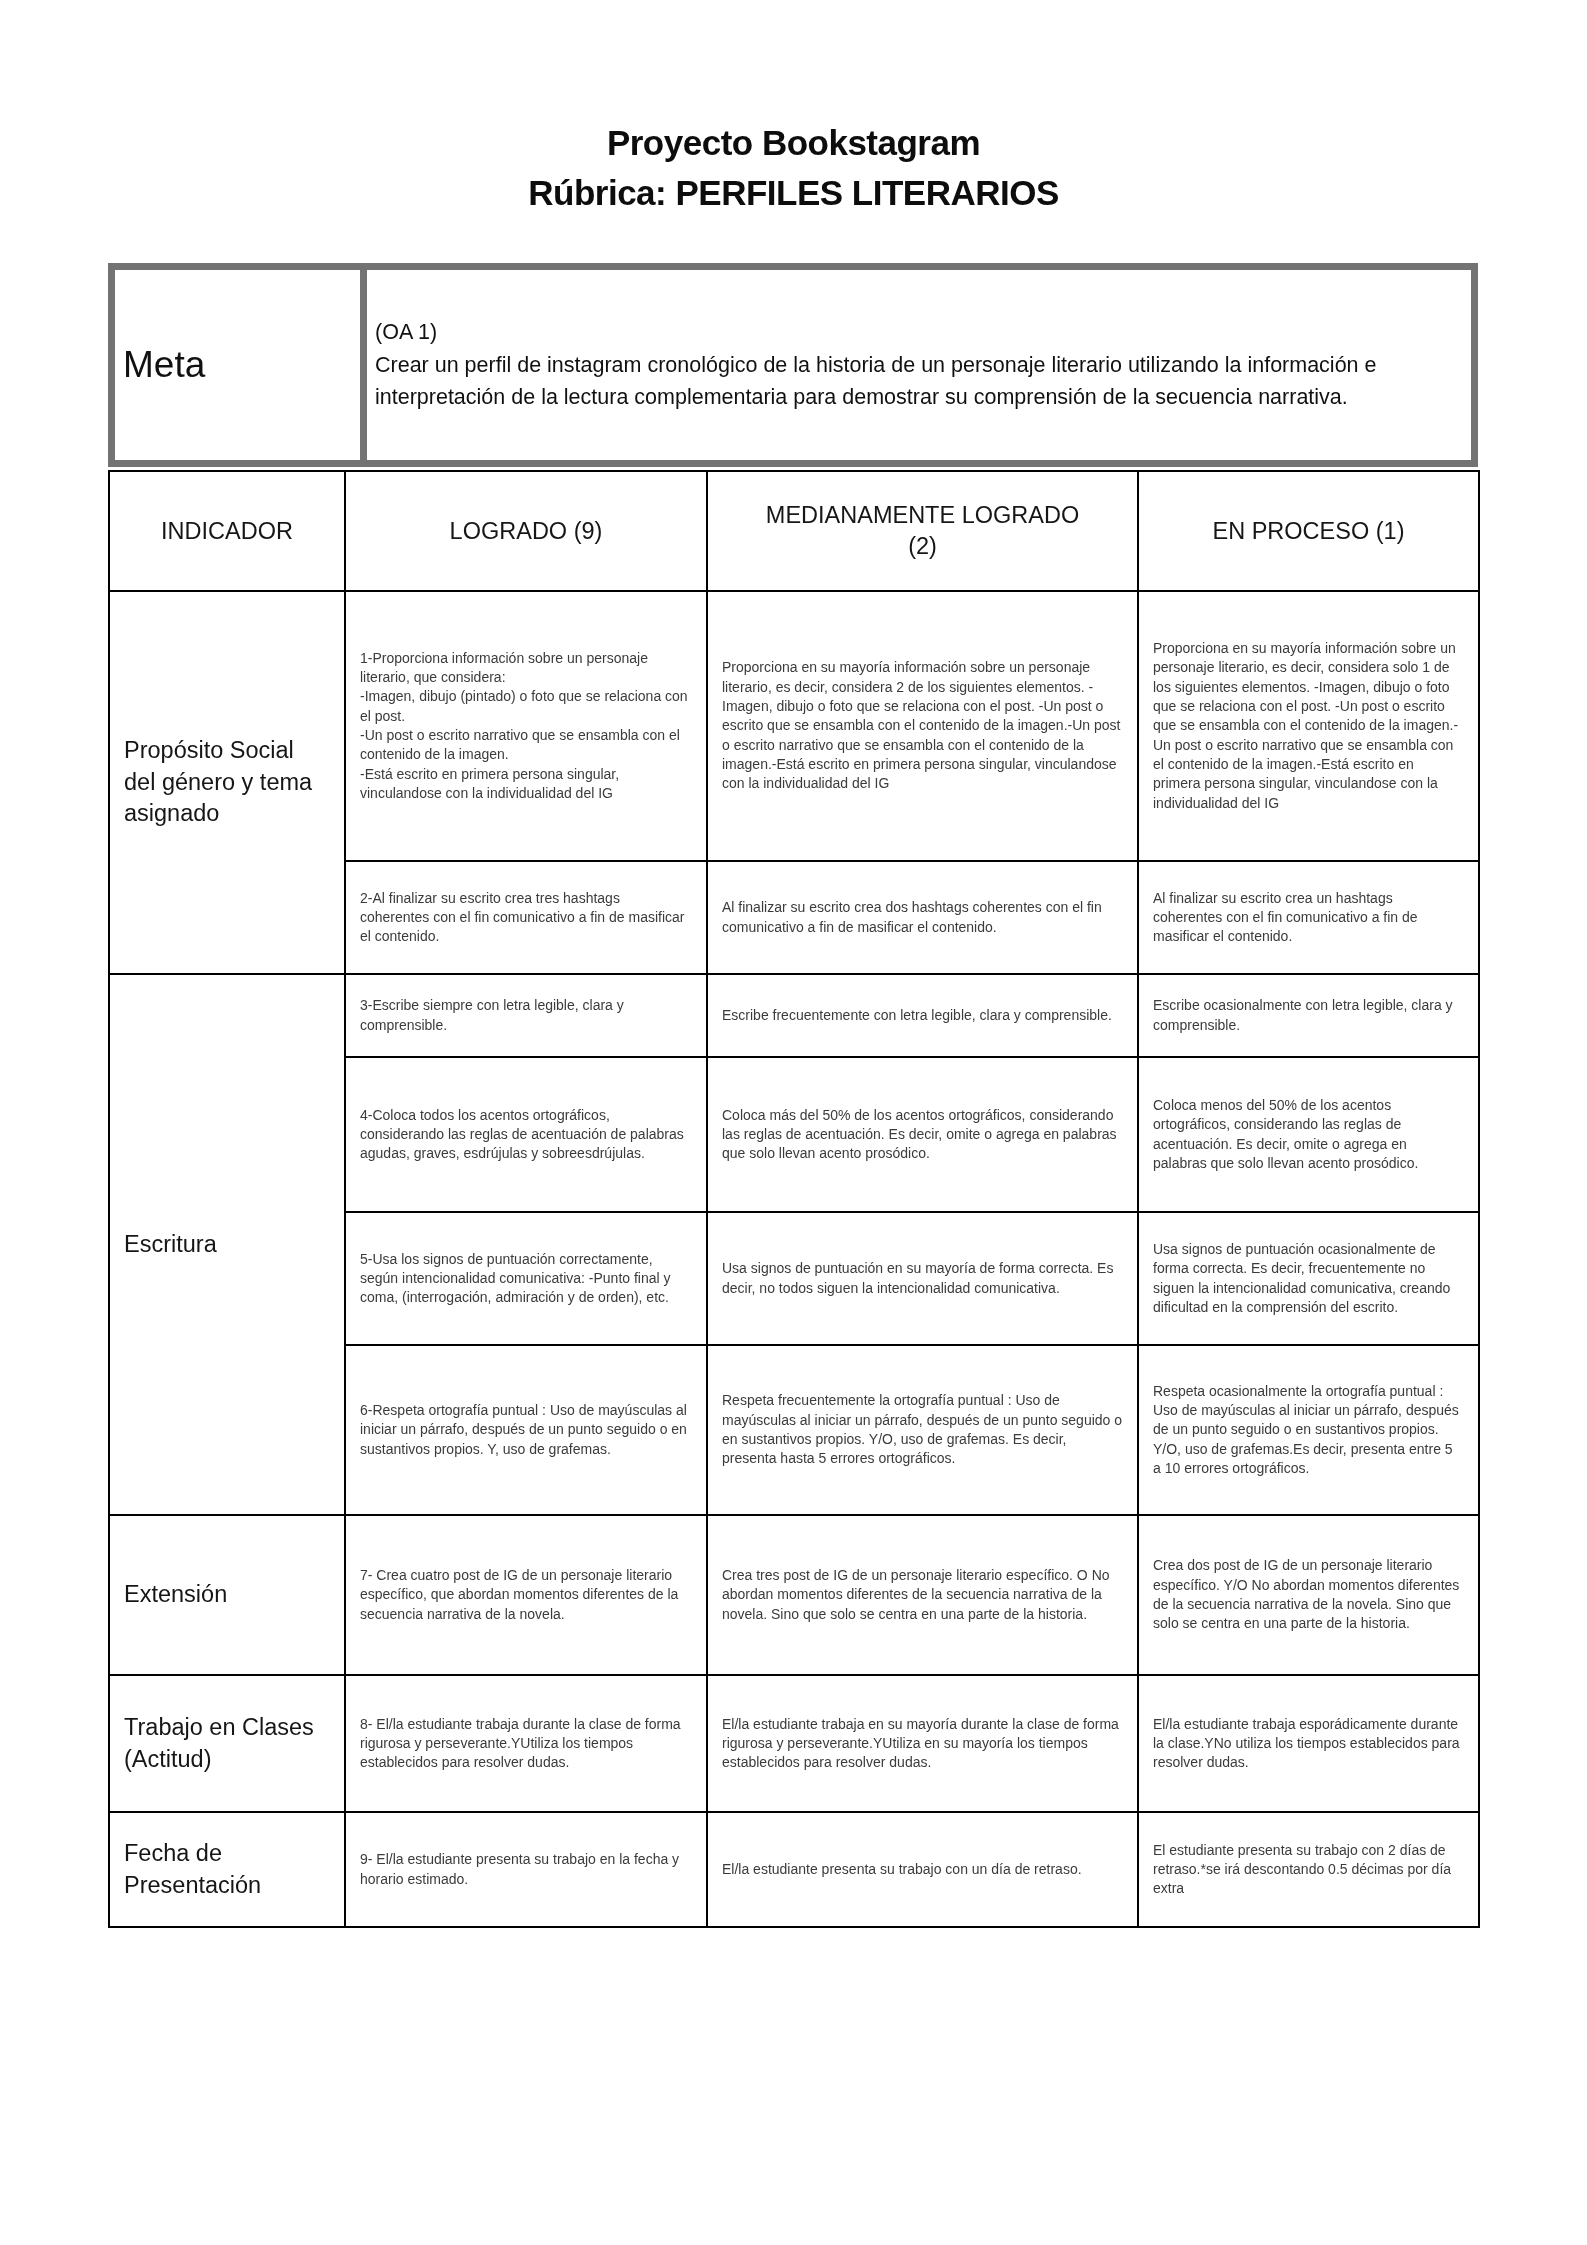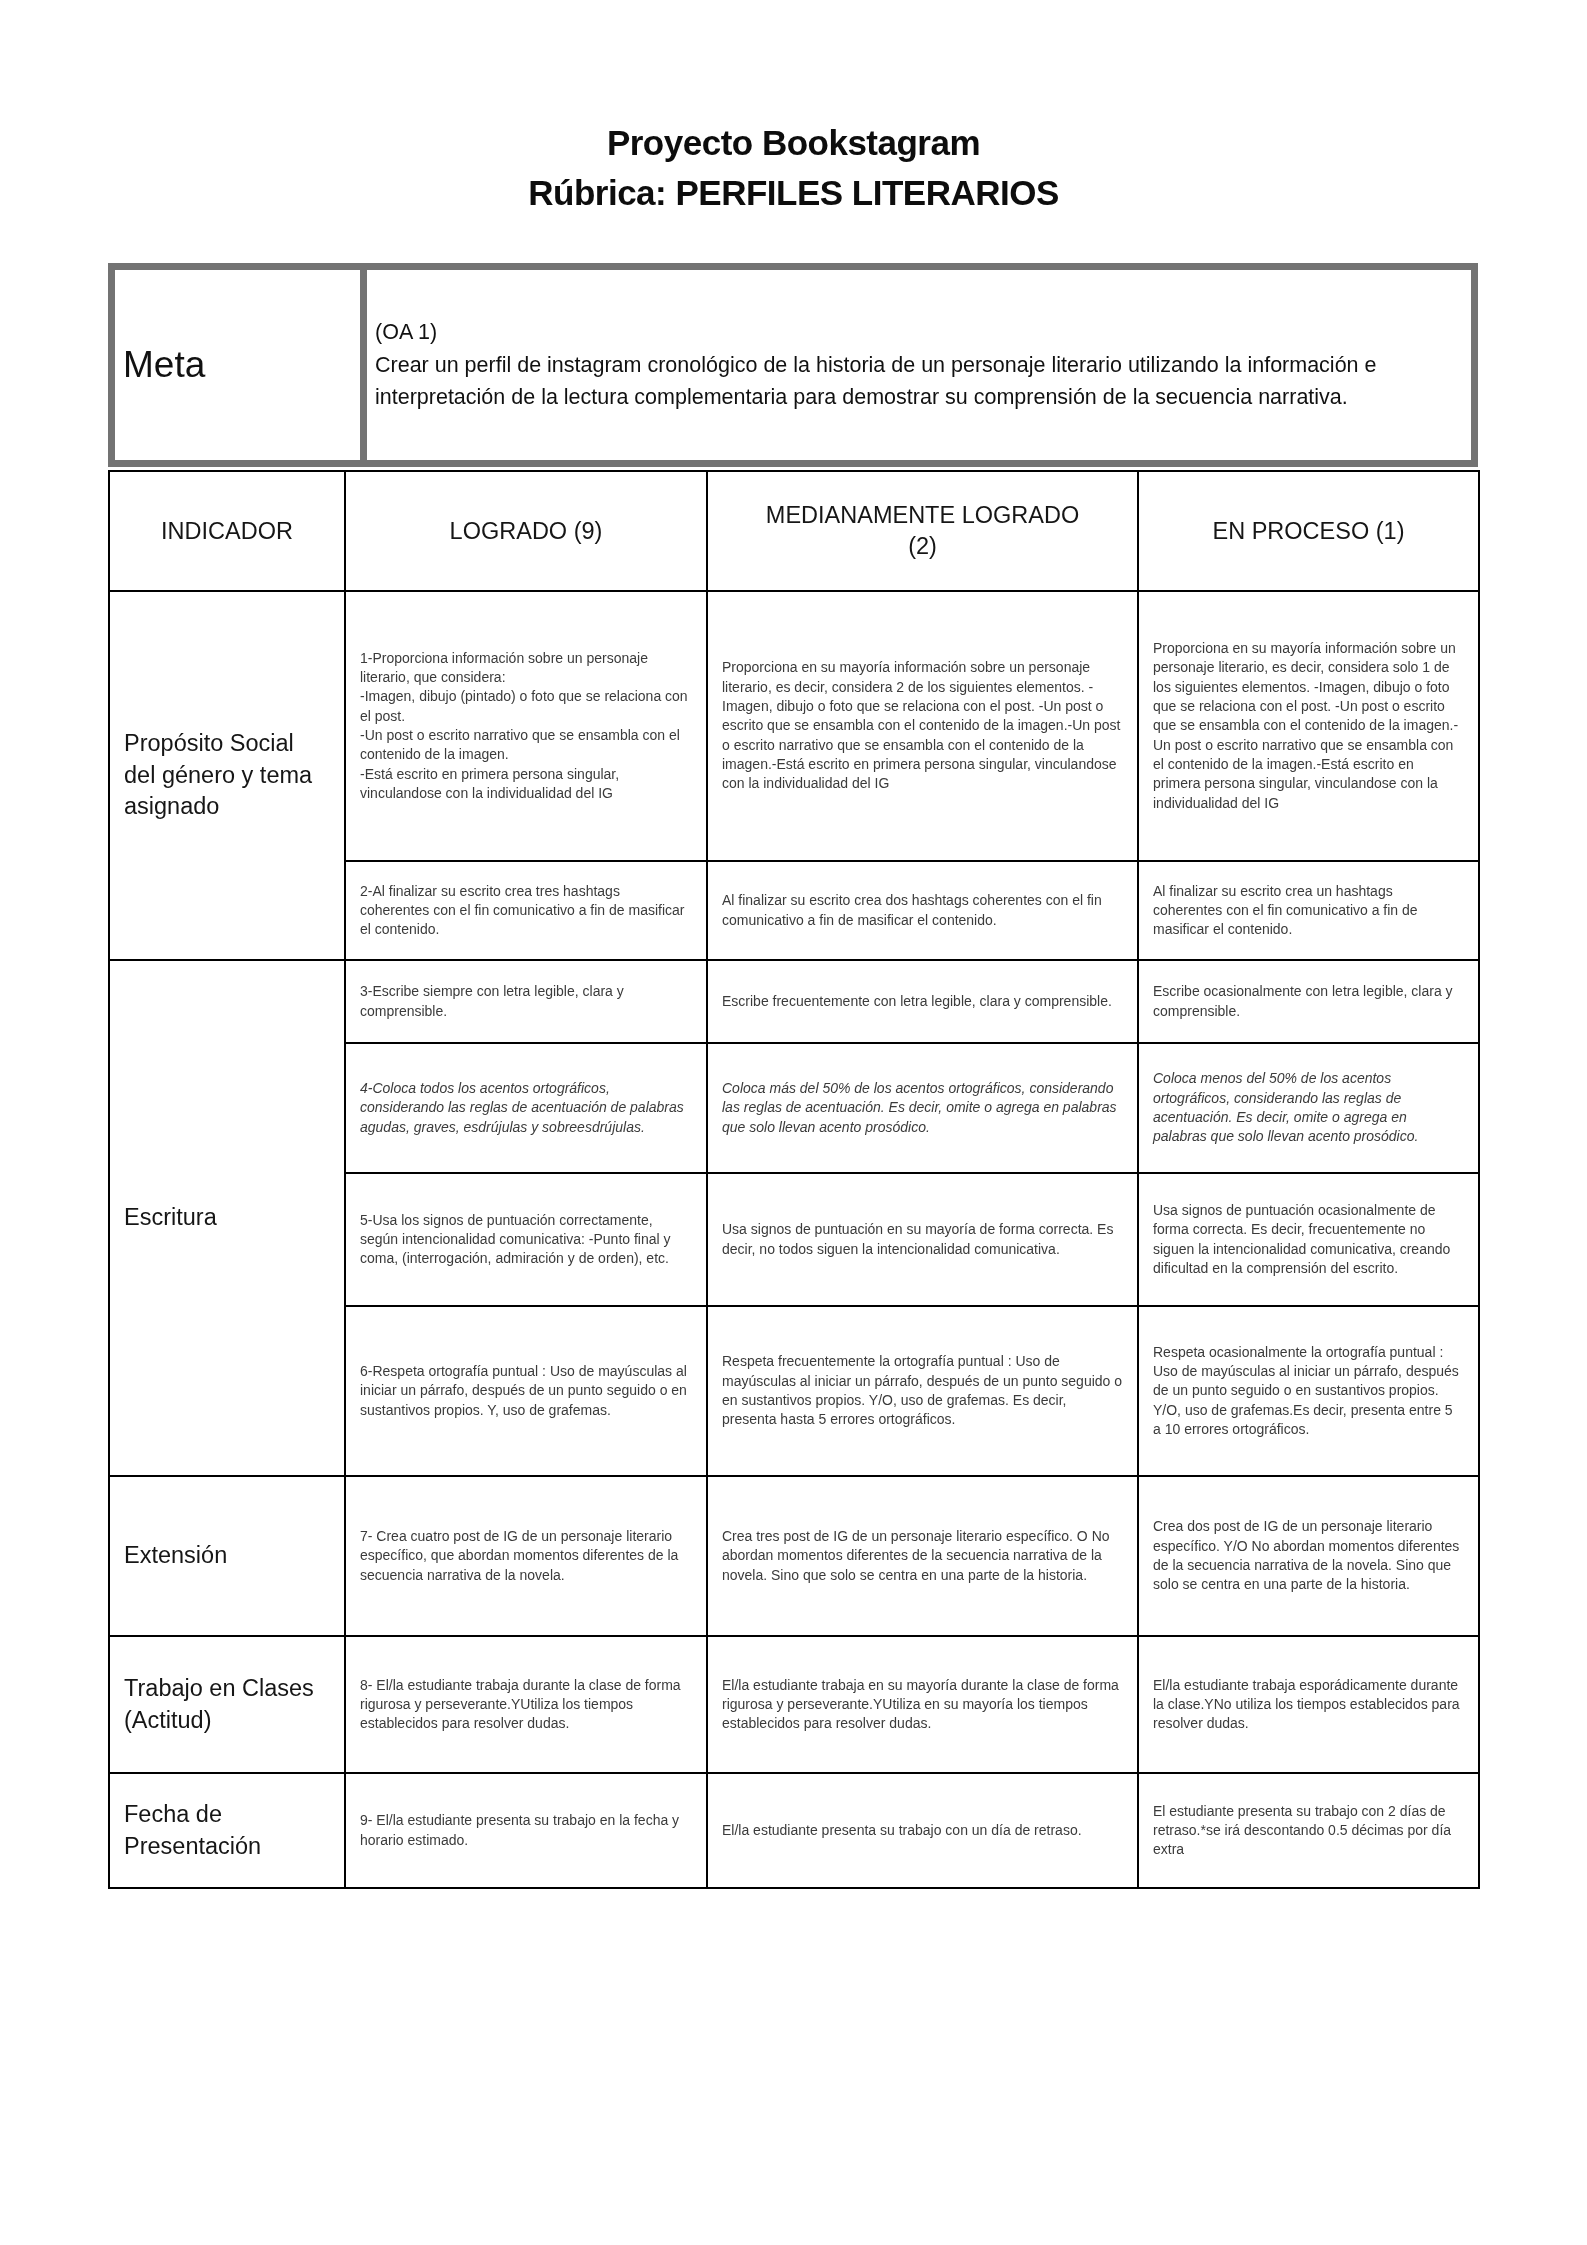--- a/index.html
+++ b/index.html
@@ -41,23 +41,23 @@
     font-size:23.5px; line-height:1.35; padding:10px 14px;
     vertical-align:middle; text-align:left; color:#161616;
   }
   .cell {
     font-size:14px; line-height:1.38; color:#3b3b3b;
     padding:12px 14px; vertical-align:middle; text-align:left;
     white-space:pre-line;
   }
   .rh-head { height:120px;border-radius:27px; }
   .rh-1a { height:270px; }
-  .rh-1b { height:99px;margin-left:30px; }
+  .rh-1b { height:113px;margin-left:30px; }
   .rh-3  { height:83px;  }
-  .rh-4  { height:130px;font-style:italic; }
+  .rh-4  { height:155px; }
   .rh-5  { height:133px; }
   .rh-6  { height:170px; }
   .rh-7  { height:160px; }
   .rh-8  { height:137px; }
   .rh-9  { height:115px;  }
 </style>
 </head>
 <body>
 
 <div class="page-title">

